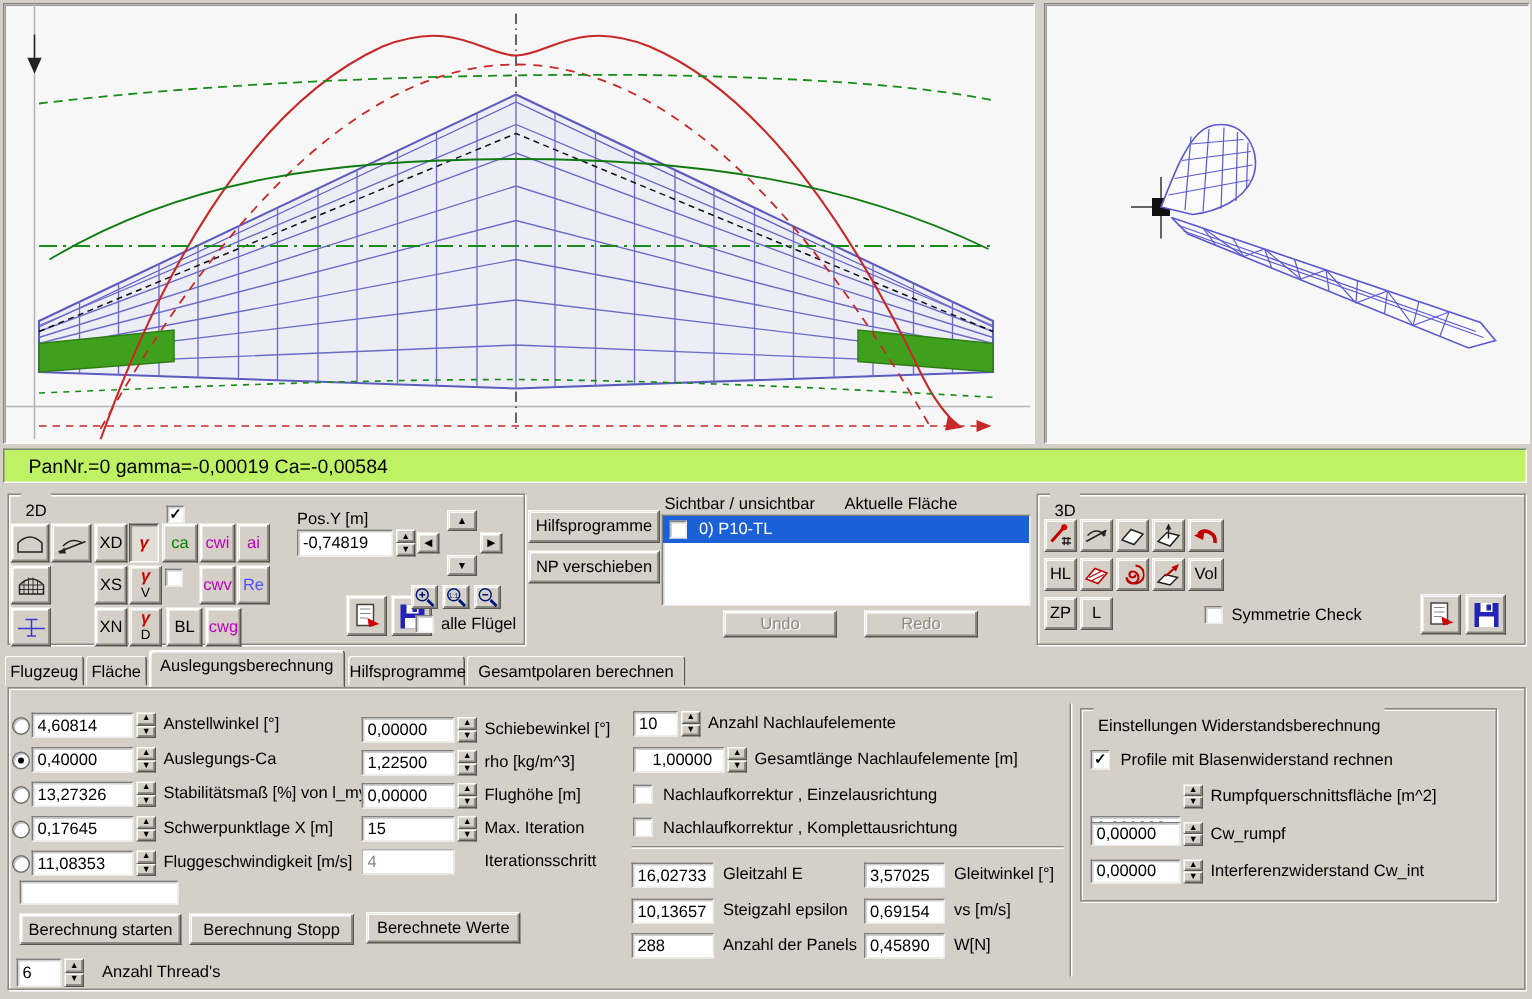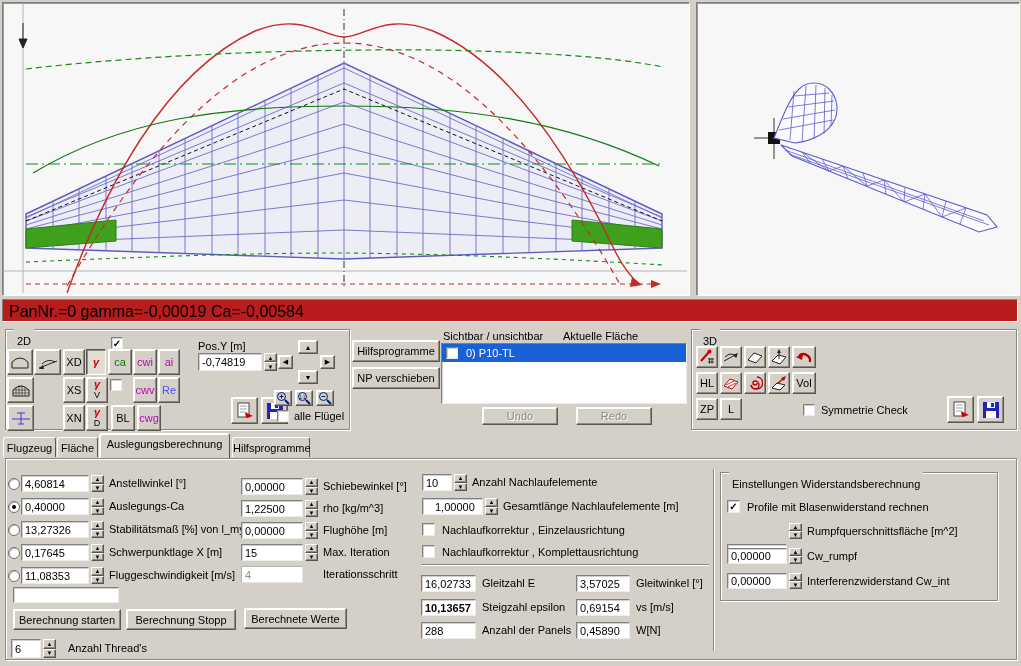--- a/index.html
+++ b/index.html
@@ -1,22 +1,22 @@
 <!DOCTYPE html>
 <html><head>
 <meta charset="utf-8">
 <style>
   html,body{margin:0;padding:0;background:#d4d0c8}
   #app{position:relative;width:1021px;height:666px;background:#d4d0c8;
        font-family:"Liberation Sans",sans-serif;font-size:11px;color:#000;overflow:hidden}
   .abs{position:absolute}
   .panel{background:#f7f7f7;border:1px solid;border-color:#808080 #fdfdfd #fdfdfd #808080;
          box-shadow:inset 1px 1px 0 #9a9a9a}
-  .statusbar{background:#b91c1c;border:1px solid;border-color:#808080 #fdfdfd #fdfdfd #808080;
-             font-size:16px;padding-top:3px;padding-left:6px;box-sizing:border-box}
+  .statusbar{background:#bef264;border:1px solid;border-color:#808080 #fdfdfd #fdfdfd #808080;
+             font-size:13px;padding-top:3px;padding-left:16px;box-sizing:border-box}
   .groupbox{border:1px solid #8a887f;box-shadow:1px 1px 0 #fff,inset 1px 1px 0 #fff}
   .lg{position:absolute;top:-7px;left:8px;background:#d4d0c8;padding:12px 3px;line-height:13px;white-space:nowrap}
   .btn{background:#d4d0c8;border:1px solid;border-color:#fdfdfa #58564e #58564e #fdfdfa;
        box-shadow:inset -1px -1px 0 #8d8b83,inset 1px 1px 0 #fff;
        display:flex;align-items:center;justify-content:center;cursor:default;user-select:none;
        font-family:inherit;font-size:11px;padding:0;box-sizing:border-box;white-space:nowrap}
   .btn.pressed{border-color:#58564e #fdfdfa #fdfdfa #58564e;box-shadow:inset 1px 1px 0 #8d8b83;background:#e0ddd4}
   .btn.dis{color:#8d8b83;text-shadow:1px 1px 0 #fff}
   .field{background:#fff;border:1px solid;border-color:#7f7f7f #ececec #ececec #7f7f7f;
          box-shadow:inset 1px 1px 0 #cfcfcf;font-family:inherit;font-size:11px;padding:0 3px;
@@ -405,20 +405,22 @@
   </div>
 
   <div class="tab" style="left:3px;top:437px;width:53px;height:20px">
     <span>Flugzeug</span></div>
   <div class="tab" style="left:57px;top:437px;width:41px;height:20px">
     <span>Fläche</span></div>
   <div class="tab active" style="left:99px;top:433px;width:131px;height:25px">
     <span>Auslegungsberechnung</span></div>
   <div class="tab" style="left:232px;top:437px;width:78px;height:20px">
     <span>Hilfsprogramme</span></div>
+  <div class="tab" style="left:311px;top:437px;width:146px;height:20px">
+    <span>Gesamtpolaren berechnen</span></div>
 
   <div class="abs groupbox" style="left:5px;top:458px;width:1010px;height:200px">
 
     <span class="abs rad" style="left:2px;top:19px;width:12px;height:12px"></span>
     <input class="abs field" style="top: 16px; width: 68px; height: 17px; left: 15px;" readonly="" value="4,60814">
     <span class="abs spin" style="left:85px;top:16px;width:13px;height:17px">
       <span class="sb">▲</span>
       <span class="sb">▼</span>
       </span>
     <span class="abs lbl" style="left:103px;top:18px">Anstellwinkel [°]</span>
@@ -521,21 +523,21 @@
 
     <span class="abs cb" style="left:416px;top:64px;width:13px;height:13px"></span>
     <span class="abs lbl" style="left:436px;top:65px">Nachlaufkorrektur , Einzelausrichtung</span>
     <span class="abs cb" style="left:416px;top:86px;width:13px;height:13px"></span>
     <span class="abs lbl" style="left:436px;top:87px">Nachlaufkorrektur , Komplettausrichtung</span>
 
     <div class="abs etchh" style="left:415px;top:105px;width:288px;height:0"></div>
 
     <input class="abs field" style="left: 415px; top: 116px; width: 55px; height: 17px;" readonly="" value="16,02733">
     <span class="abs lbl" style="left:476px;top:118px">Gleitzahl E</span>
-    <input class="abs field" style="left: 415px; top: 140px; width: 55px; height: 17px; font-weight: bold;" readonly="" value="10,13657">
+    <input class="abs field" style="left: 415px; top: 140px; width: 55px; height: 17px;" readonly="" value="10,13657">
     <span class="abs lbl" style="left:476px;top:142px">Steigzahl epsilon</span>
     <input class="abs field" style="left: 415px; top: 163px; width: 55px; height: 17px;" readonly="" value="288">
     <span class="abs lbl" style="left:476px;top:165px">Anzahl der Panels</span>
 
     <input class="abs field" style="left: 570px; top: 116px; width: 54px; height: 17px;" readonly="" value="3,57025">
     <span class="abs lbl" style="left:630px;top:118px">Gleitwinkel [°]</span>
     <input class="abs field" style="left: 570px; top: 140px; width: 54px; height: 17px;" readonly="" value="0,69154">
     <span class="abs lbl" style="left:630px;top:142px">vs [m/s]</span>
     <input class="abs field" style="left: 570px; top: 163px; width: 54px; height: 17px;" readonly="" value="0,45890">
     <span class="abs lbl" style="left:630px;top:165px">W[N]</span>

